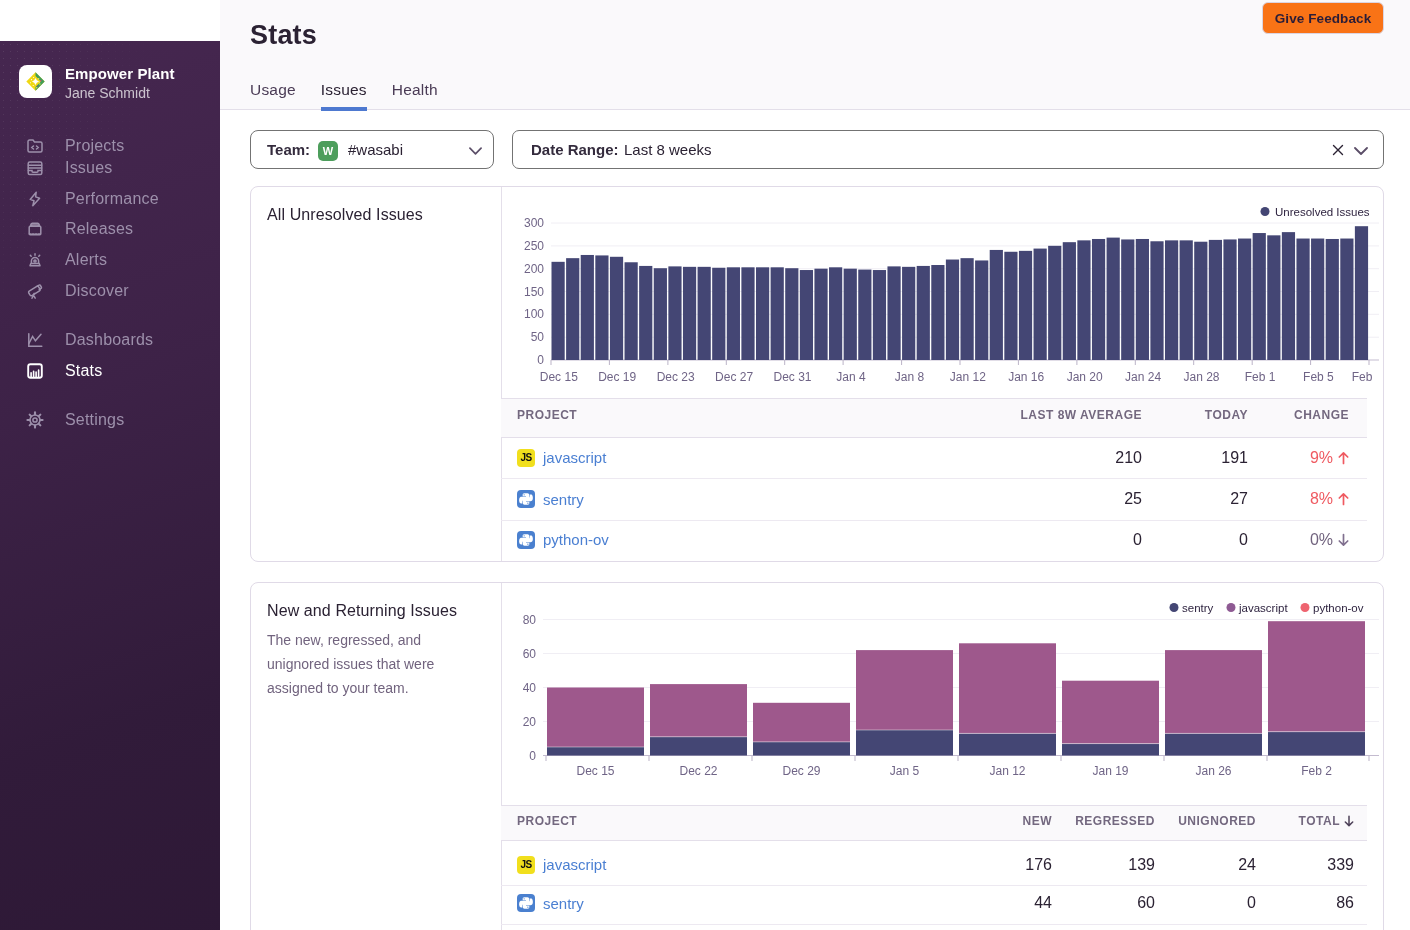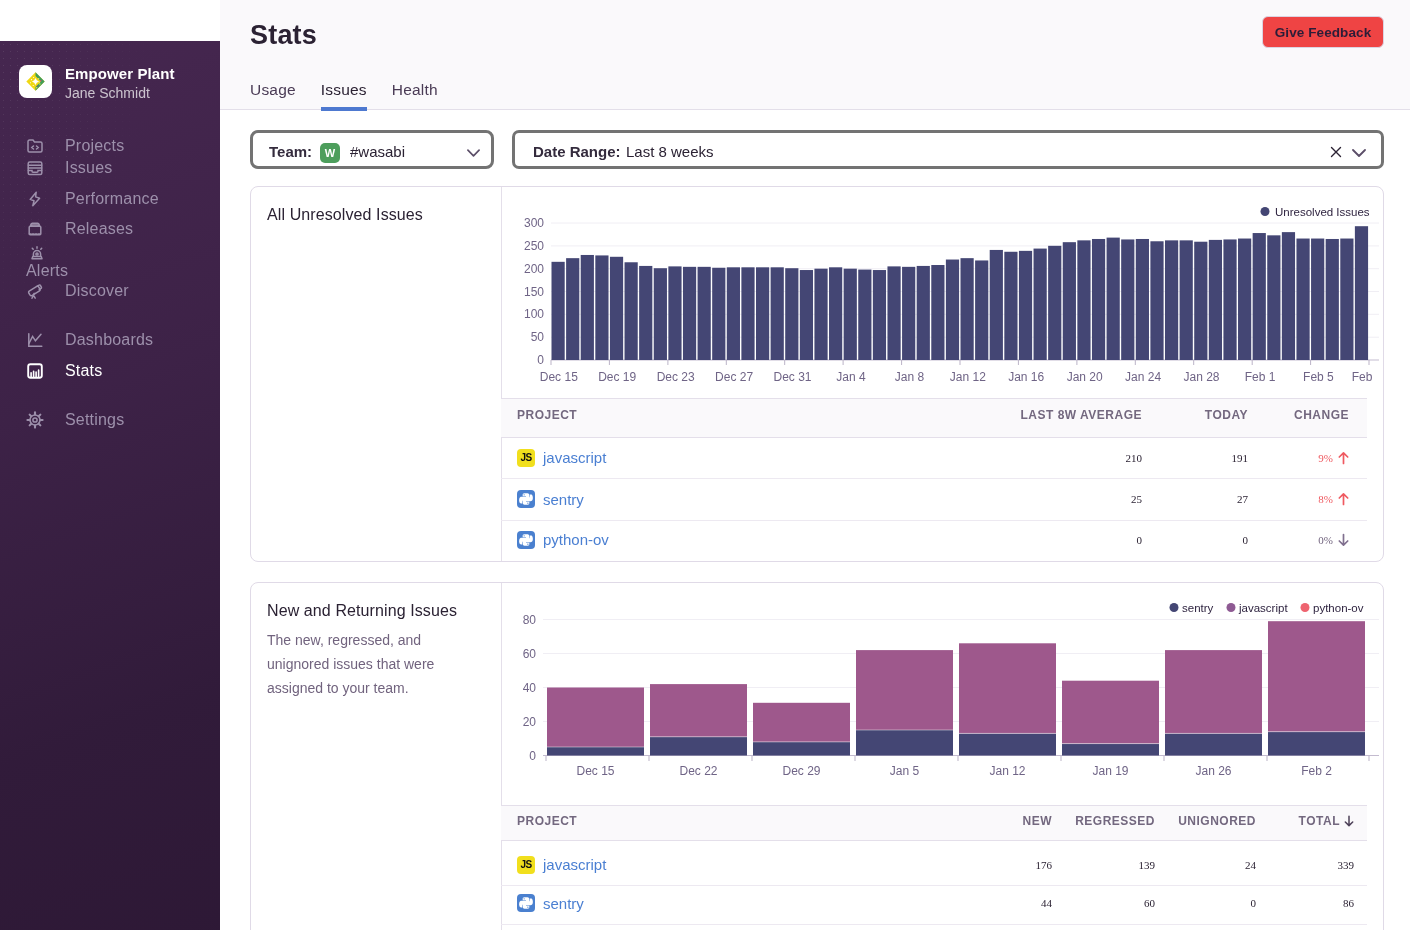--- a/index.html
+++ b/index.html
@@ -16,41 +16,41 @@
 .orgname { position:absolute; left:46px; top:0px; width:150px; }
 .orgname .t1 { font-size:15px; font-weight:700; color:#fff; letter-spacing:0.1px; }
 .orgname .t2 { font-size:14px; color:rgba(255,255,255,0.72); margin-top:3px; }
 .nitem { position:absolute; left:26px; height:31px; display:flex; align-items:center; color:#9D90AB; font-size:16px; }
 .nitem .nicon { margin-right:21px; flex:none; }
 .nitem span { letter-spacing:0.2px; }
 .nitem.active { color:#fff; }
 .main { position:absolute; left:220px; top:0; width:1190px; height:930px; }
 .header { position:absolute; left:0; top:0; width:1190px; height:110px; background:#FAF9FB; border-bottom:1px solid #E3DFE9; }
 h1 { position:absolute; left:30px; top:20px; font-size:27px; font-weight:700; color:#2B2233; letter-spacing:0.2px; }
-.feedback { position:absolute; left:1042px; top:16px; width:122px; height:32px; background:#ef4444; border:1px solid #DBD5E2; border-radius:6px; font-size:13.5px; font-weight:700; color:#2B1D38; display:flex; align-items:center; justify-content:center; letter-spacing:0.1px; }
+.feedback { position:absolute; left:1042px; top:2px; width:122px; height:32px; background:#f97316; border:1px solid #DBD5E2; border-radius:6px; font-size:13.5px; font-weight:700; color:#2B1D38; display:flex; align-items:center; justify-content:center; letter-spacing:0.1px; }
 .tabs { position:absolute; left:30px; top:81px; display:flex; }
 .tab { font-size:15.5px; line-height:18px; color:#4A3B55; margin-right:25px; padding-bottom:8px; letter-spacing:0.2px; }
 .tab.active { color:#2B2233; border-bottom:4px solid #4E79D0; font-weight:400; }
 .fbar { position:absolute; top:130px; left:0; }
-.fbox { position:absolute; background:#fff; border:3px solid #737373; border-radius:8px; height:39px; font-size:15px; color:#2B2233;text-align:right; }
+.fbox { position:absolute; background:#fff; border:1px solid #737373; border-radius:8px; height:39px; font-size:15px; color:#2B2233;text-align:right; }
 .fbox .lbl { font-weight:700; color:#342B3D; }
 .wavatar { position:absolute; left:67px; top:9.5px; width:20px; height:20px; border-radius:5px; background:#4D9E5C; color:#fff; font-size:11px; font-weight:700; display:flex; align-items:center; justify-content:center; }
 .panel { position:absolute; left:30px; width:1134px; background:#fff; border:1px solid #E0DAE7; border-radius:8px; }
 .pdivider { position:absolute; left:250px; top:0; bottom:0; width:1px; background:#E4DFEA; }
 .ptitle { position:absolute; left:16px; top:19px; font-size:16px; color:#2B2233; letter-spacing:0.1px; }
 .pdesc { position:absolute; left:16px; top:45px; width:220px; font-size:14px; line-height:24px; color:#71637E; }
 .tbl { position:absolute; left:250px; right:16px; }
 .thead { position:relative; background:#FAF9FB; border-top:1px solid #E4DFEA; border-bottom:1px solid #E4DFEA; font-size:12px; font-weight:700; color:#73687F; letter-spacing:0.5px; }
 .thead span { position:absolute; white-space:nowrap; }
 .hr { text-align:right; }
 .trow { position:relative; border-bottom:1px solid #EDE9F1; }
 .trow:last-child { border-bottom:none; }
 .proj { position:absolute; left:16px; top:50%; transform:translateY(-50%); display:flex; align-items:center; font-size:15px; }
 .picon { width:18px; height:18px; border-radius:4px; margin-right:8px; display:flex; align-items:center; justify-content:center; }
-.num { position:absolute; top:50%; transform:translateY(-50%); font-size:11px; color:#2B2233; white-space:nowrap; display:flex; align-items:center;font-family:Liberation Serif, serif; }
+.num { position:absolute; top:50%; transform:translateY(-50%); font-size:16px; color:#2B2233; white-space:nowrap; display:flex; align-items:center; }
 .red { color:#EF5A61; }
 .gray { color:#71637E; }
 </style></head>
 <body>
 <div class="sidebar">
   <div class="orgrow">
       <div class="orgavatar">
         <svg width="25" height="25" viewBox="0 0 24 24">
 <path d="M12 3.2 L20.8 12 L12 20.8 L3.2 12 Z" fill="#F0D813"></path>
 <path d="M12 3.2 L20.8 12 L12 20.8 L12 17.2 L17.2 12 L12 6.8 Z" fill="#419D5B"></path>
@@ -98,21 +98,21 @@
     </div>
 <div class="nitem" style="top:172.5px;">
       <svg class="nicon" width="18" height="18" viewBox="0 0 18 18" stroke="currentColor" stroke-width="1.5" stroke-linecap="round">
         <path d="M4.4 6.2 L5 4.2 C5.2 3.5 5.7 3.2 6.3 3.2 H11.7 C12.3 3.2 12.8 3.5 13 4.2 L13.6 6.2" fill="none"></path>
         <path d="M5.7 6.2 V4.9 H12.3 V6.2" fill="none"></path>
         <rect x="3.2" y="6.2" width="11.6" height="8.6" rx="1" fill="none"></rect>
         <path d="M3.4 14 H15" fill="none" stroke-dasharray="1.6 1.4"></path>
       </svg>
       <span>Releases</span>
     </div>
-<div class="nitem" style="top:203px;flex-direction:column;">
+<div class="nitem" style="top:203px;">
       <svg class="nicon" width="18" height="18" viewBox="0 0 18 18" stroke="currentColor" stroke-width="1.5" stroke-linecap="round">
         <path d="M5.4 12.2 V10 a3.6 3.6 0 0 1 7.2 0 V12.2" fill="none"></path>
         <circle cx="9" cy="10" r="1.1" fill="none"></circle>
         <path d="M4 14.8 L4.8 12.6 H13.2 L14 14.8 Z" fill="none" stroke-linejoin="round"></path>
         <path d="M9 4.2 V2.8 M5.2 5.2 L4.3 4.2 M12.8 5.2 L13.7 4.2" fill="none"></path>
       </svg>
       <span>Alerts</span>
     </div>
 <div class="nitem" style="top:234px;">
       <svg class="nicon" width="18" height="18" viewBox="0 0 18 18" stroke="currentColor" stroke-width="1.5" stroke-linecap="round">

